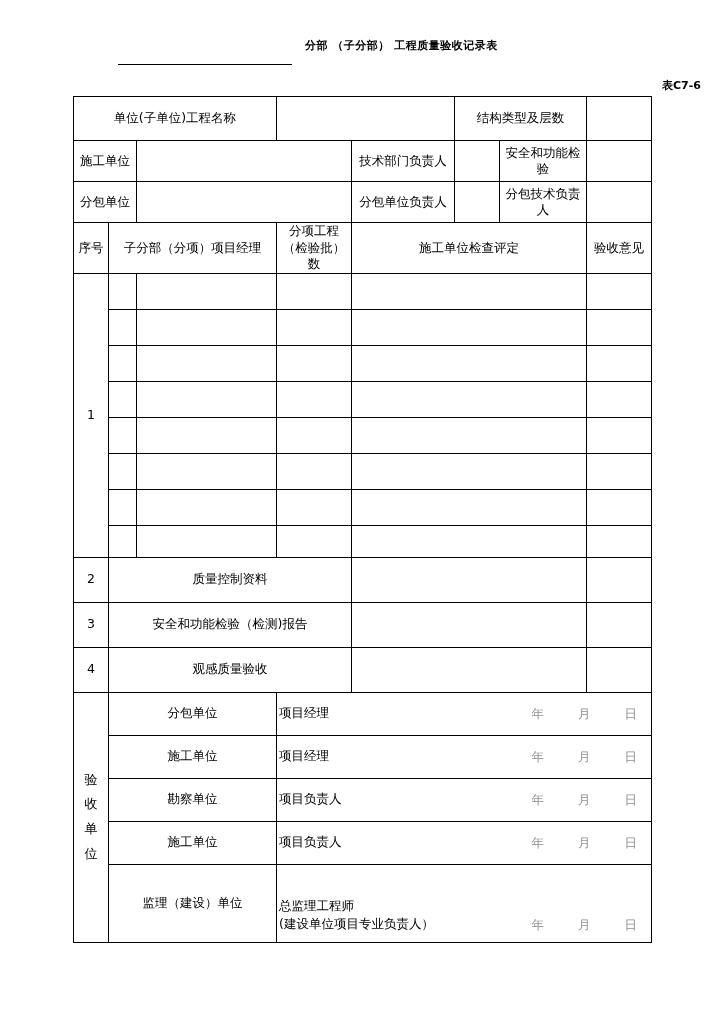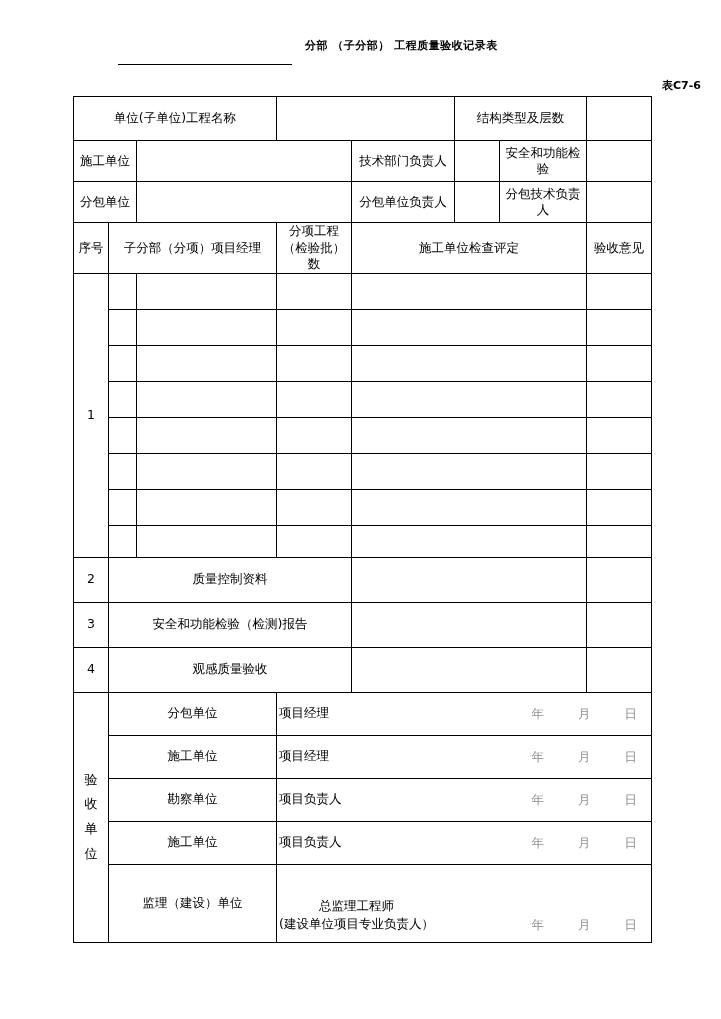--- a/index.html
+++ b/index.html
@@ -87,21 +87,21 @@
     padding-left: 10px;
     position: relative;
     height: 100%;
   }
   .sig-inner {
     display: flex;
     align-items: flex-end;
     justify-content: space-between;
     width: 100%;
   }
-  .sig-role { text-align: center; font-size: 12.5px; line-height: 1.45; white-space: nowrap; }
+  .sig-role { text-align: left; font-size: 12.5px; line-height: 1.45; white-space: nowrap; }
   .sig-dates {
     display: flex;
     gap: 34px;
     color: #909090;
     font-size: 12.5px;
     padding-right: 12px;
   }
 </style>
 </head>
 <body>

